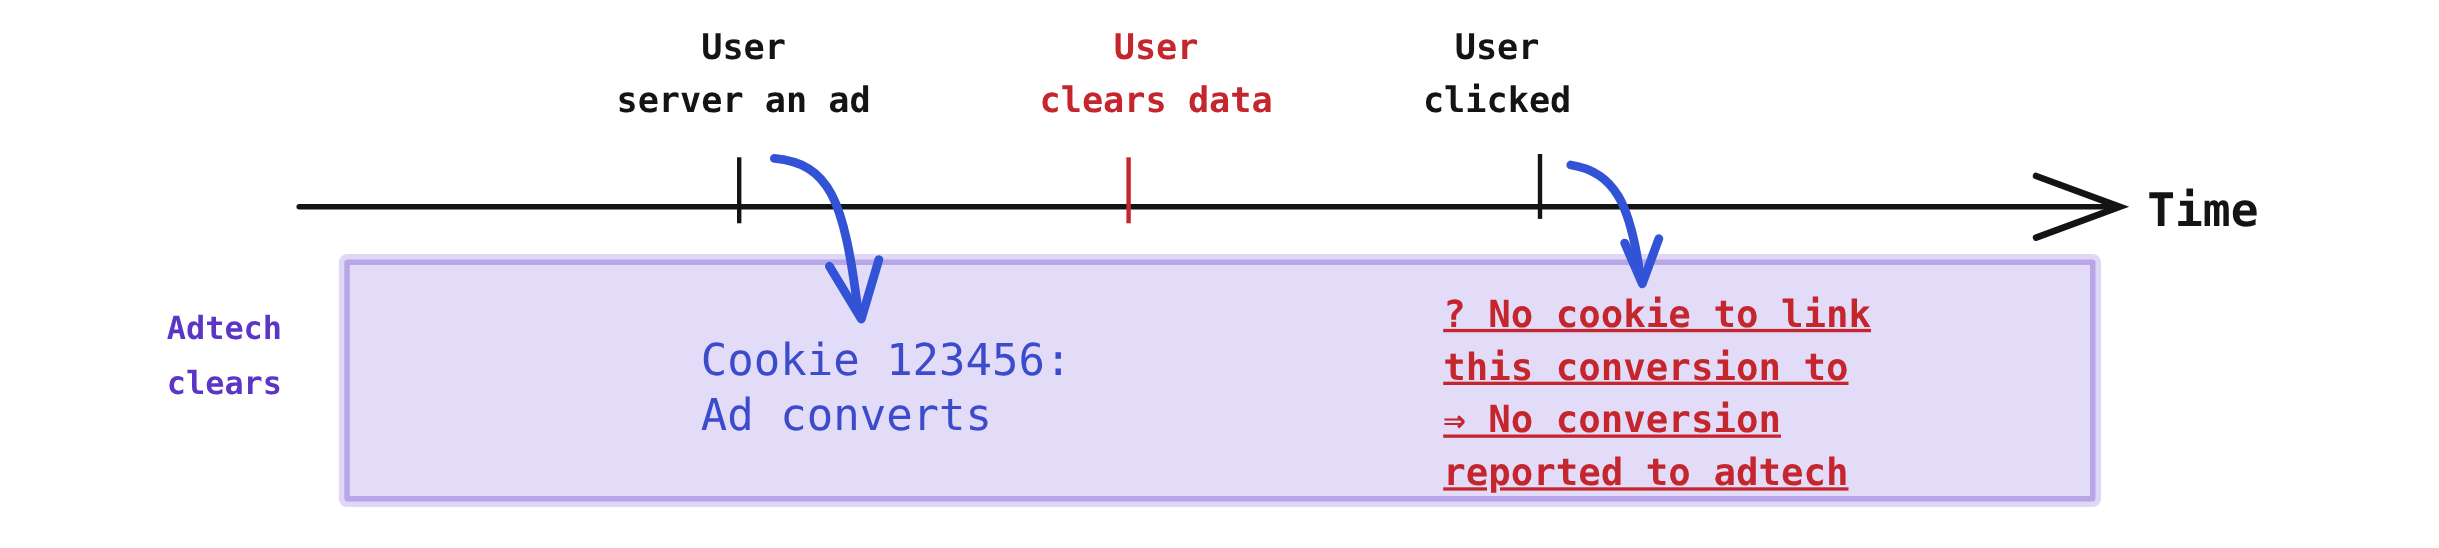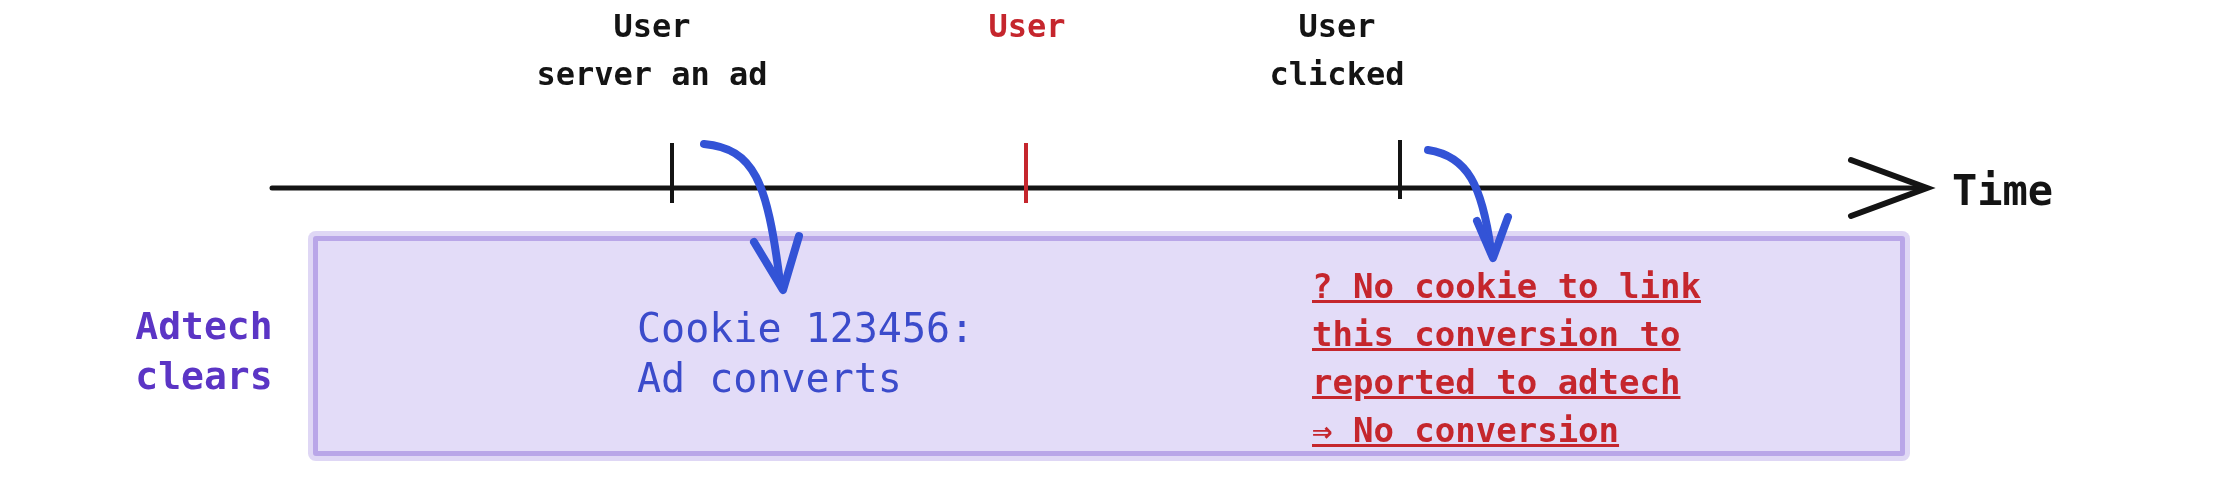--- a/index.html
+++ b/index.html
@@ -15,26 +15,27 @@
   .canvas{
     position:relative;
     width:2217px;height:498px;
     background:#ffffff;
     font-family:"DejaVu Sans Mono","Liberation Mono",monospace;
     overflow:hidden;
   }
   svg.overlay{position:absolute;left:0;top:0;width:2217px;height:498px;pointer-events:none;}
 
   .event-label{
-    position:absolute;top:2px;
+    position:absolute;top:19px;
     transform:translateX(-50%);
     text-align:center;
     font-size:32px;font-weight:700;line-height:48px;
     color:var(--ink);
     white-space:nowrap;
+    margin-left:24px;
   }
   .event-label.ev1{left:652px;}
   .event-label.ev2{left:1027px;color:var(--red);}
   .event-label.ev3{left:1337px;}
 
   .time-label{
     position:absolute;left:1952px;top:166px;
     font-size:42px;font-weight:700;color:var(--ink);
     white-space:nowrap;
   }
@@ -42,24 +43,24 @@
   .server-box{
     position:absolute;left:313px;top:236px;
     width:1582px;height:210px;
     background:var(--box-fill);
     border:5px solid var(--box-border);
     box-shadow:0 0 0 5px rgba(185,166,232,0.45);
     border-radius:3px;
   }
 
   .adtech-label{
-    position:absolute;left:204px;top:301px;
+    position:absolute;left:204px;top:273px;
     transform:translateX(-50%);
     text-align:left;
-    font-size:38px;font-weight:700;line-height:50px;
+    font-size:29px;font-weight:700;line-height:50px;
     color:var(--purple-text);
     white-space:nowrap;
   }
 
   .cookie-note{
     position:absolute;left:637px;top:303px;
     font-size:40px;font-weight:400;line-height:50px;
     color:var(--blue-text);
     white-space:nowrap;
   }
@@ -95,20 +96,21 @@
     <path d="M 1428 150 C 1468 156, 1482 186, 1491 250" fill="none" style="stroke:var(--arrow-blue)" stroke-width="8" stroke-linecap="round"></path>
     <polyline points="1477,221 1493,258 1508,217" fill="none" style="stroke:var(--arrow-blue)" stroke-width="8" stroke-linecap="round" stroke-linejoin="round"></polyline>
   </svg>
 
   <div class="event-label ev1">
     <div>User</div>
     <div>server an ad</div>
   </div>
   <div class="event-label ev2">
     <div>User</div>
+    <div>clears data</div>
   </div>
   <div class="event-label ev3">
     <div>User</div>
     <div>clicked</div>
   </div>
 
   <div class="time-label">Time</div>
 
   <div class="adtech-label">
     <div>Adtech</div>
@@ -116,17 +118,17 @@
   </div>
 
   <div class="cookie-note">
     <div>Cookie 123456:</div>
     <div>Ad converts</div>
   </div>
 
   <div class="conversion-note">
     <div>? No cookie to link</div>
     <div>this conversion to</div>
+    <div>⇒ No conversion</div>
     <div>reported to adtech</div>
-    <div>⇒ No conversion</div>
   </div>
 
 </div>
 
 </body></html>

